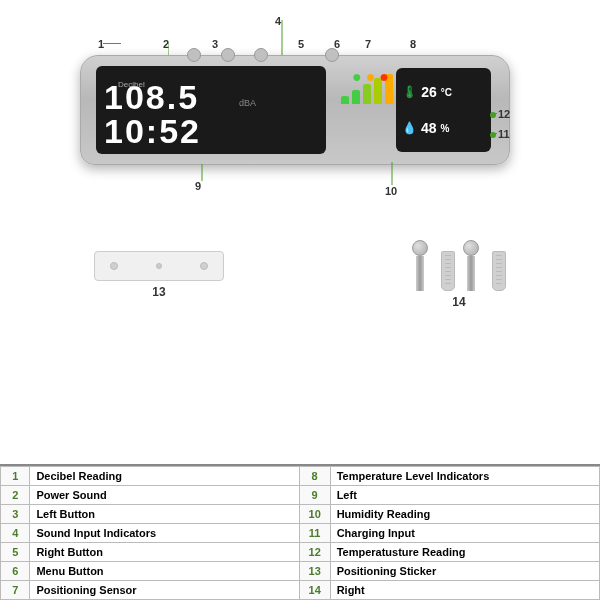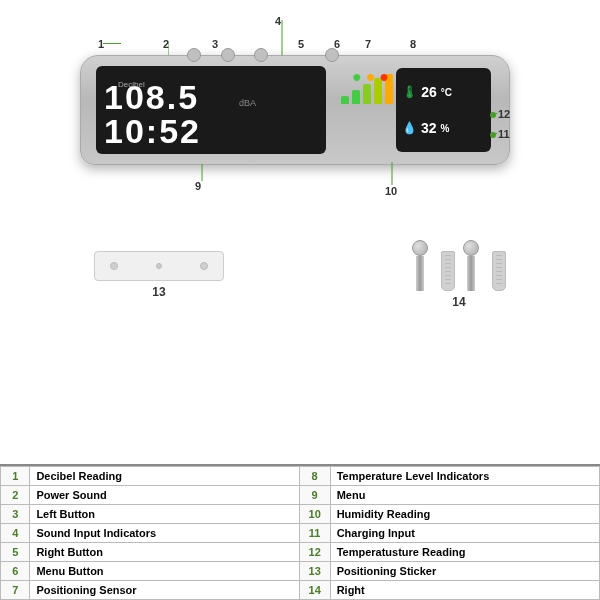--- a/index.html
+++ b/index.html
@@ -347,21 +347,21 @@
     </div>
 
     <div class="right-panel">
       <div class="temp-row">
         <span style="color:#22aa44; font-size:12px;">🌡</span>
         <span>26</span>
         <span style="font-size:10px;">°C</span>
       </div>
       <div class="humidity-row">
         <span style="color:#2255cc; font-size:12px;">💧</span>
-        <span>32</span>
+        <span>48</span>
         <span style="font-size:10px;">%</span>
       </div>
     </div>
 
     <div class="btn-top" style="top:-8px; left:106px;"></div>
     <div class="btn-top" style="top:-8px; left:140px;"></div>
     <div class="btn-top" style="top:-8px; left:173px;"></div>
     <div class="btn-top" style="top:-8px; left:244px;"></div>
   </div>
 
@@ -422,21 +422,21 @@
         <tr>
       <td style="color:#4a7c2a;font-weight:bold;text-align:center;background:#f9f9f9;">1</td>
       <td>Decibel Reading</td>
       <td style="color:#4a7c2a;font-weight:bold;text-align:center;background:#f9f9f9;">8</td>
       <td>Temperature Level Indicators</td>
     </tr>
         <tr>
       <td style="color:#4a7c2a;font-weight:bold;text-align:center;background:#f9f9f9;">2</td>
       <td>Power Sound</td>
       <td style="color:#4a7c2a;font-weight:bold;text-align:center;background:#f9f9f9;">9</td>
-      <td>Menu</td>
+      <td>Left</td>
     </tr>
         <tr>
       <td style="color:#4a7c2a;font-weight:bold;text-align:center;background:#f9f9f9;">3</td>
       <td>Left Button</td>
       <td style="color:#4a7c2a;font-weight:bold;text-align:center;background:#f9f9f9;">10</td>
       <td>Humidity Reading</td>
     </tr>
         <tr>
       <td style="color:#4a7c2a;font-weight:bold;text-align:center;background:#f9f9f9;">4</td>
       <td>Sound Input Indicators</td>

